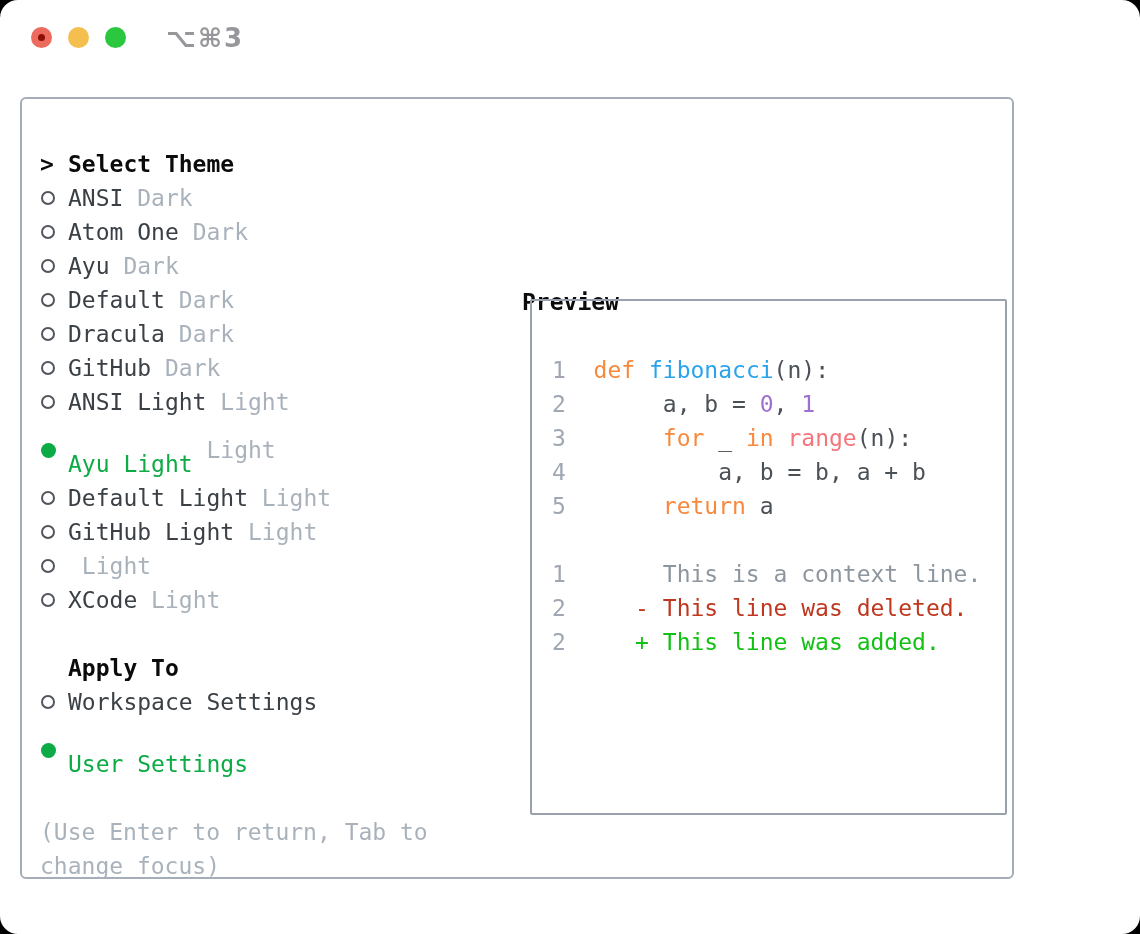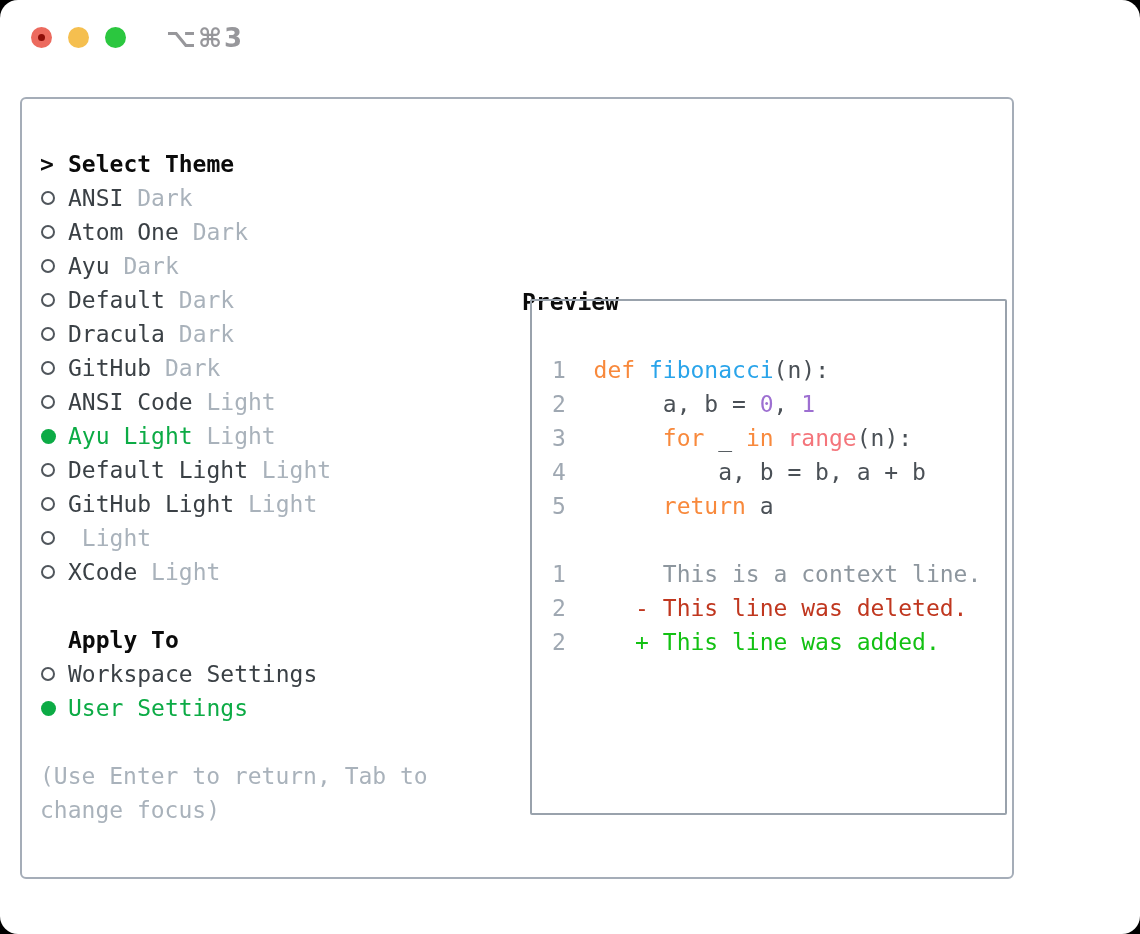--- a/index.html
+++ b/index.html
@@ -55,21 +55,21 @@
   }
   .prompt{font-weight:bold;color:var(--black);}
   .radio{
     width:14px;height:14px;border-radius:50%;
     border:2px solid #50565c;box-sizing:border-box;margin-left:1px;
   }
   .radio.sel{border:none;background:var(--accent);width:15px;height:15px;}
   .hdr{font-weight:bold;color:var(--black);}
   .theme-name{color:var(--text-dark);}
   .variant{color:var(--muted);}
-  .row.selected .theme-name{color:var(--accent);}
+  .row.selected .theme-name{color:var(--accent);margin-top:28px;}
   .apply-section{margin-top:34px;}
   .hint{
     margin-top:34px;color:var(--muted);white-space:normal;width:420px;
   }
   
   .preview-title{
     position:absolute;left:500px;top:150px;
     font-size:23px;font-weight:bold;color:var(--black);margin-top:40px;
   }
   .preview-box{
@@ -115,21 +115,21 @@
         <span class="hdr">Select Theme</span>
       </div>
 
       <div id="theme-list">
           <div class="row"><span class="marker"><span class="radio"></span></span><span class="theme-name">ANSI</span><span class="variant"> Dark</span></div>
           <div class="row"><span class="marker"><span class="radio"></span></span><span class="theme-name">Atom One</span><span class="variant"> Dark</span></div>
           <div class="row"><span class="marker"><span class="radio"></span></span><span class="theme-name">Ayu</span><span class="variant"> Dark</span></div>
           <div class="row"><span class="marker"><span class="radio"></span></span><span class="theme-name">Default</span><span class="variant"> Dark</span></div>
           <div class="row"><span class="marker"><span class="radio"></span></span><span class="theme-name">Dracula</span><span class="variant"> Dark</span></div>
           <div class="row"><span class="marker"><span class="radio"></span></span><span class="theme-name">GitHub</span><span class="variant"> Dark</span></div>
-          <div class="row"><span class="marker"><span class="radio"></span></span><span class="theme-name">ANSI Code</span><span class="variant"> Light</span></div>
+          <div class="row"><span class="marker"><span class="radio"></span></span><span class="theme-name">ANSI Light</span><span class="variant"> Light</span></div>
           <div class="row selected"><span class="marker"><span class="radio sel"></span></span><span class="theme-name">Ayu Light</span><span class="variant"> Light</span></div>
           <div class="row"><span class="marker"><span class="radio"></span></span><span class="theme-name">Default Light</span><span class="variant"> Light</span></div>
           <div class="row"><span class="marker"><span class="radio"></span></span><span class="theme-name">GitHub Light</span><span class="variant"> Light</span></div>
           <div class="row"><span class="marker"><span class="radio"></span></span><span class="variant"> Light</span></div>
           <div class="row"><span class="marker"><span class="radio"></span></span><span class="theme-name">XCode</span><span class="variant"> Light</span></div>
         </div>
 
       <div class="apply-section">
         <div class="row">
           <span class="marker"></span>

